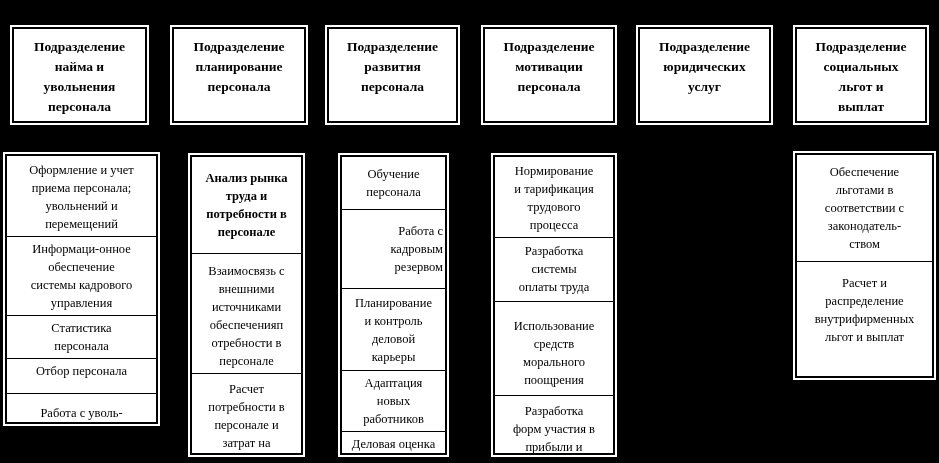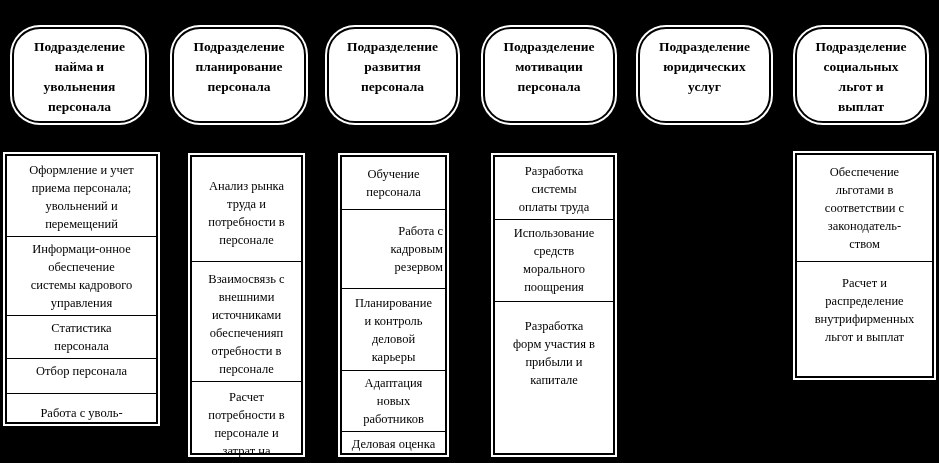--- a/index.html
+++ b/index.html
@@ -10,21 +10,21 @@
     color:#000;
   }
   .box {
     position:absolute; box-sizing:border-box;
     background:#ffffff; border:2px solid #000;
     box-shadow:0 0 0 2px #ffffff;
     text-align:center; white-space:pre-line;
   }
   .header {
     font-weight:bold; font-size:13.5px; line-height:20px;
-    padding-top:8px; height:96px;border-radius:28px;
+    padding-top:8px; height:96px;
   }
   .content {
     display:flex; flex-direction:column;
     font-size:12.5px; line-height:18px;
   }
   .item { padding:3px 2px; }
   .item:not(:last-child){ border-bottom:1px solid #000; }
 
   
   #h1{left:12px;  top:27px; width:135px;}
@@ -39,21 +39,21 @@
   #c2{left:190px; top:155px; width:113px; height:300px;}
   #c3{left:340px; top:155px; width:107px; height:300px;}
   #c4{left:493px; top:155px; width:122px; height:300px;}
   #c5{left:649px; top:155px; width:122px; height:242px;}
   #c6{left:795px; top:153px; width:139px; height:225px;}
 
   
   #c1 .item:nth-child(1){padding-top:5px;}
   #c1 .item:nth-child(4){padding-bottom:13px;}
   #c1 .item:nth-child(5){padding-top:10px;}
-  #c2 .item:nth-child(1){padding-top:20px; padding-bottom:12px;}
+  #c2 .item:nth-child(1){padding-top:12px; padding-bottom:12px;font-weight:bold;}
   #c2 .item:nth-child(2){padding-top:8px; padding-bottom:3px;}
   #c2 .item:nth-child(3){padding-top:6px;}
   #c3 .item:nth-child(1){padding-top:8px; padding-bottom:8px;}
   #c3 .item:nth-child(2){padding-top:12px; padding-bottom:12px;text-align:right;}
   #c3 .item:nth-child(3){padding-top:5px; padding-bottom:4px;}
   #c4 .item:nth-child(1){padding-top:5px;}
   #c4 .item:nth-child(2){padding-top:4px; padding-bottom:5px;}
   #c4 .item:nth-child(3){padding-top:15px; padding-bottom:6px;}
   #c4 .item:nth-child(4){padding-top:6px;}
   #c5 .item:nth-child(1){padding-top:6px; padding-bottom:10px;}
@@ -132,20 +132,24 @@
 деловой
 карьеры</div>
     <div class="item">Адаптация
 новых
 работников</div>
     <div class="item">Деловая оценка
 персонала</div>
   </div>
 
   <div class="box content" id="c4">
+    <div class="item">Нормирование
+и тарификация
+трудового
+процесса</div>
     <div class="item">Разработка
 системы
 оплаты труда</div>
     <div class="item">Использование
 средств
 морального
 поощрения</div>
     <div class="item">Разработка
 форм участия в
 прибыли и

